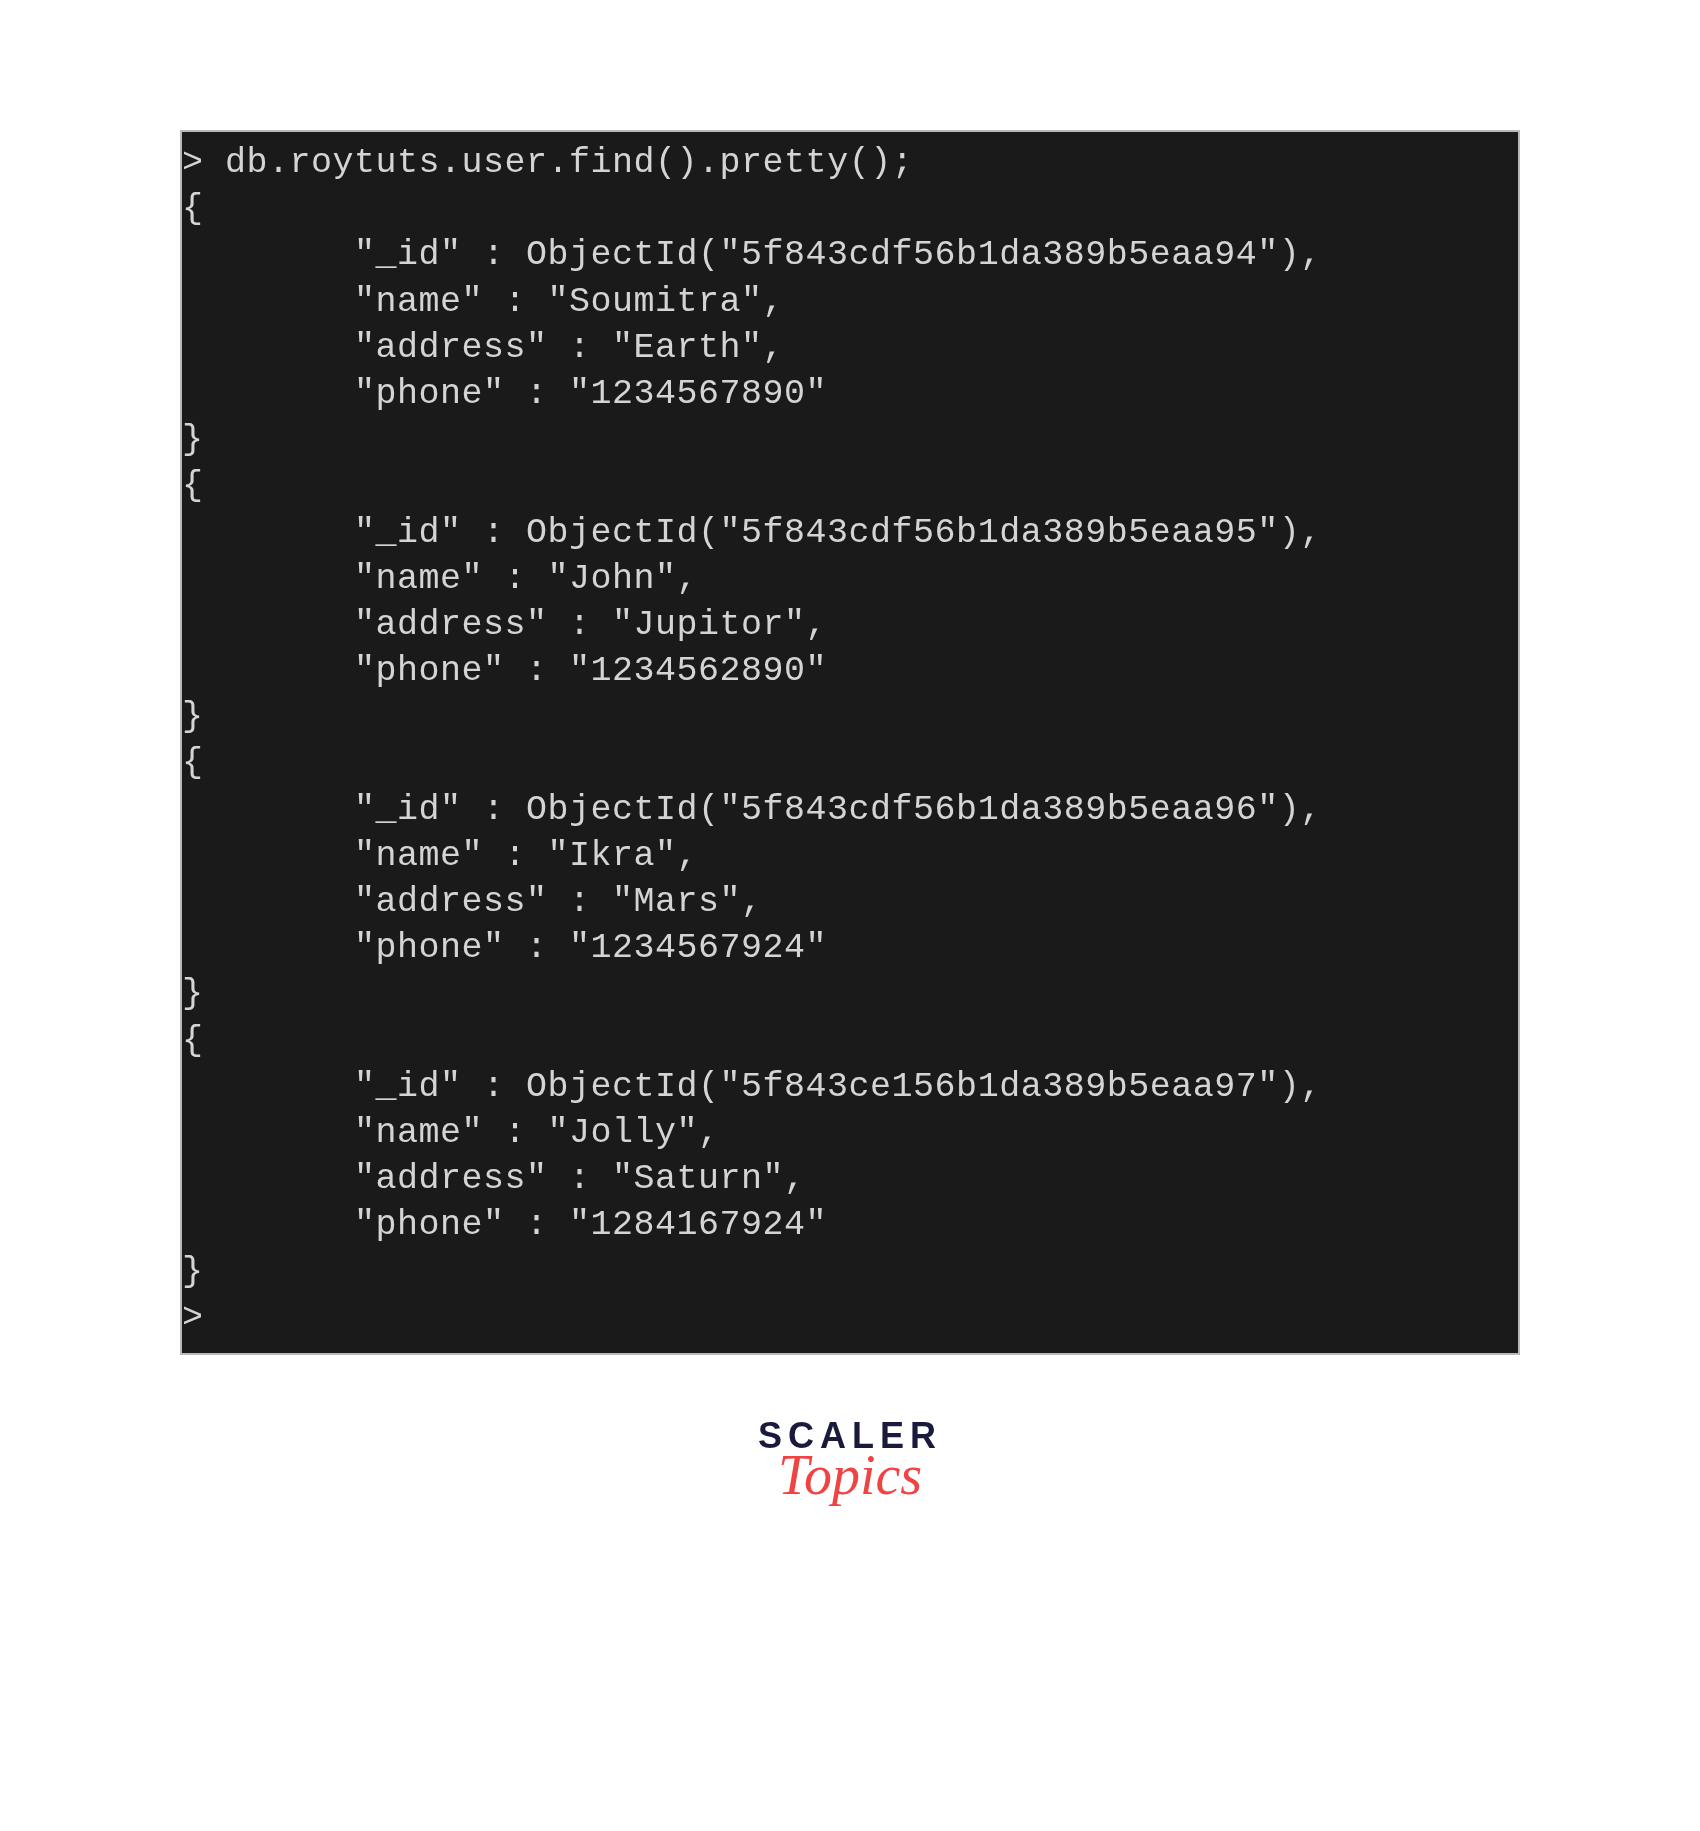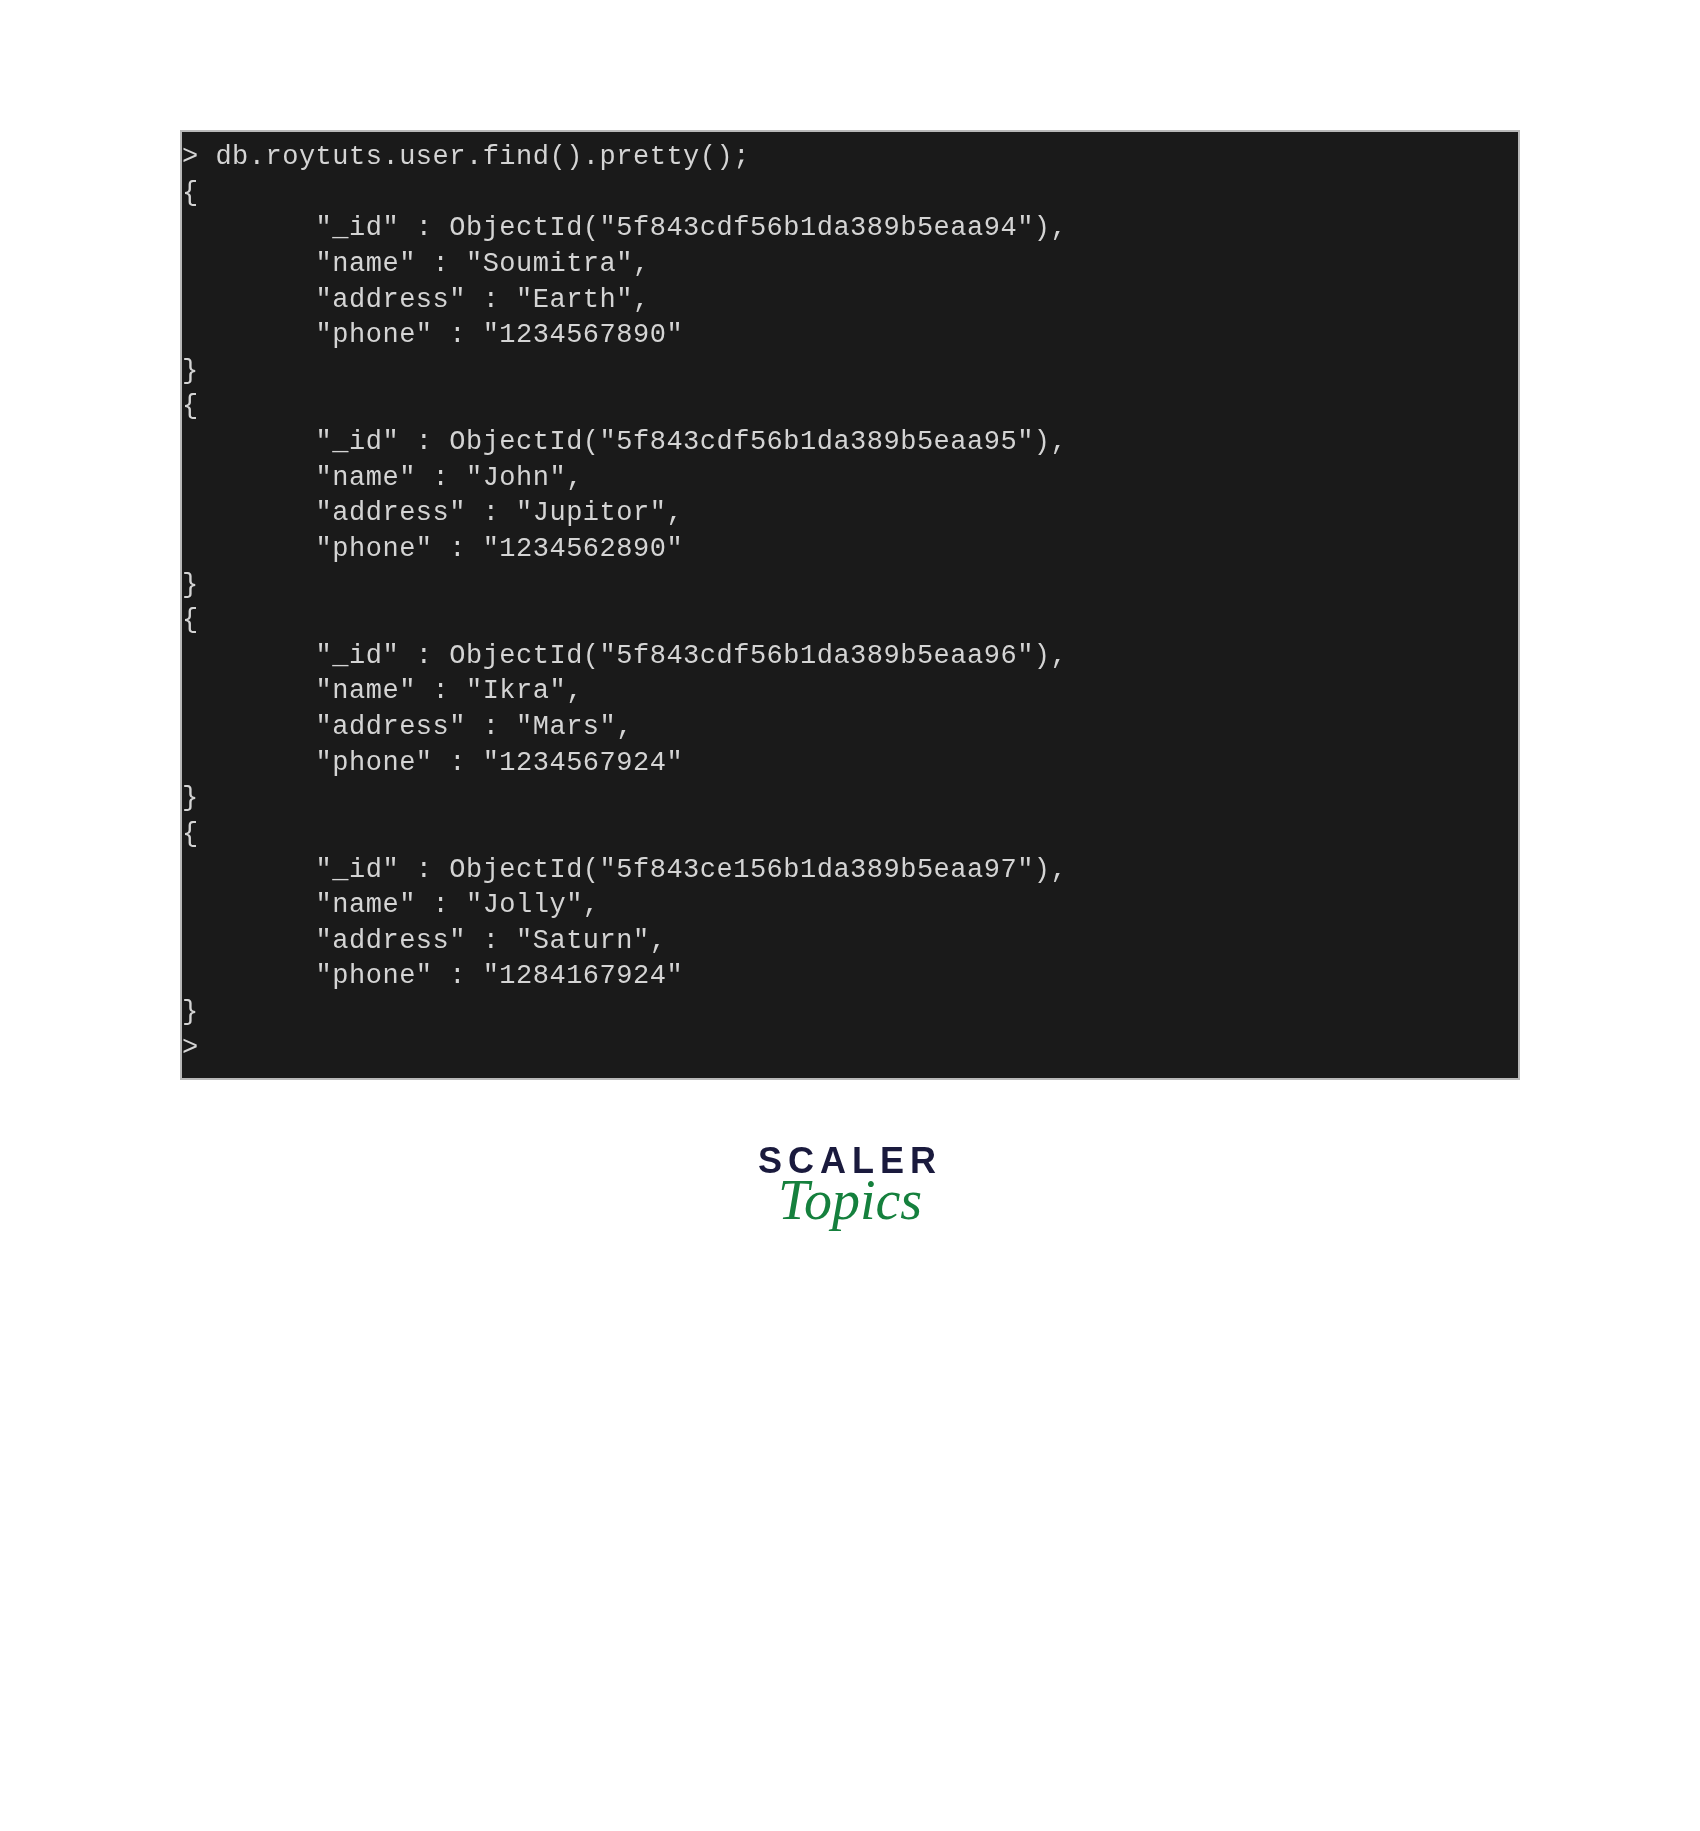--- a/index.html
+++ b/index.html
@@ -15,42 +15,42 @@
       font-family: Arial, sans-serif;
     }
     .terminal-container {
       background: #1a1a1a;
       border: 2px solid #b8b8b8;
       padding: 8px 12px 12px 0;
       width: 100%;
     }
     .terminal-content {
       font-family: 'Consolas', 'Courier New', monospace;
-      font-size: 27px;
+      font-size: 35px;
       line-height: 1.32;
       color: #d4d4d4;
       white-space: pre;
       letter-spacing: 0.5px;
     }
     .logo-area {
       text-align: center;
       margin-top: 60px;
     }
     .logo-scaler {
       font-family: Liberation Sans, sans-serif;
       font-weight: 900;
       font-size: 36px;
       letter-spacing: 6px;
       color: #1a1a3d;
       display: block;
     }
     .logo-topics {
       font-family: 'Brush Script MT', cursive;
       font-size: 56px;
-      color: #15803d;
+      color: #ef4444;
       display: block;
       margin-top: -14px;
       font-style: italic;
       font-weight: normal;
     }
   </style>
 </head>
 <body>
 
 <div class="terminal-container">

